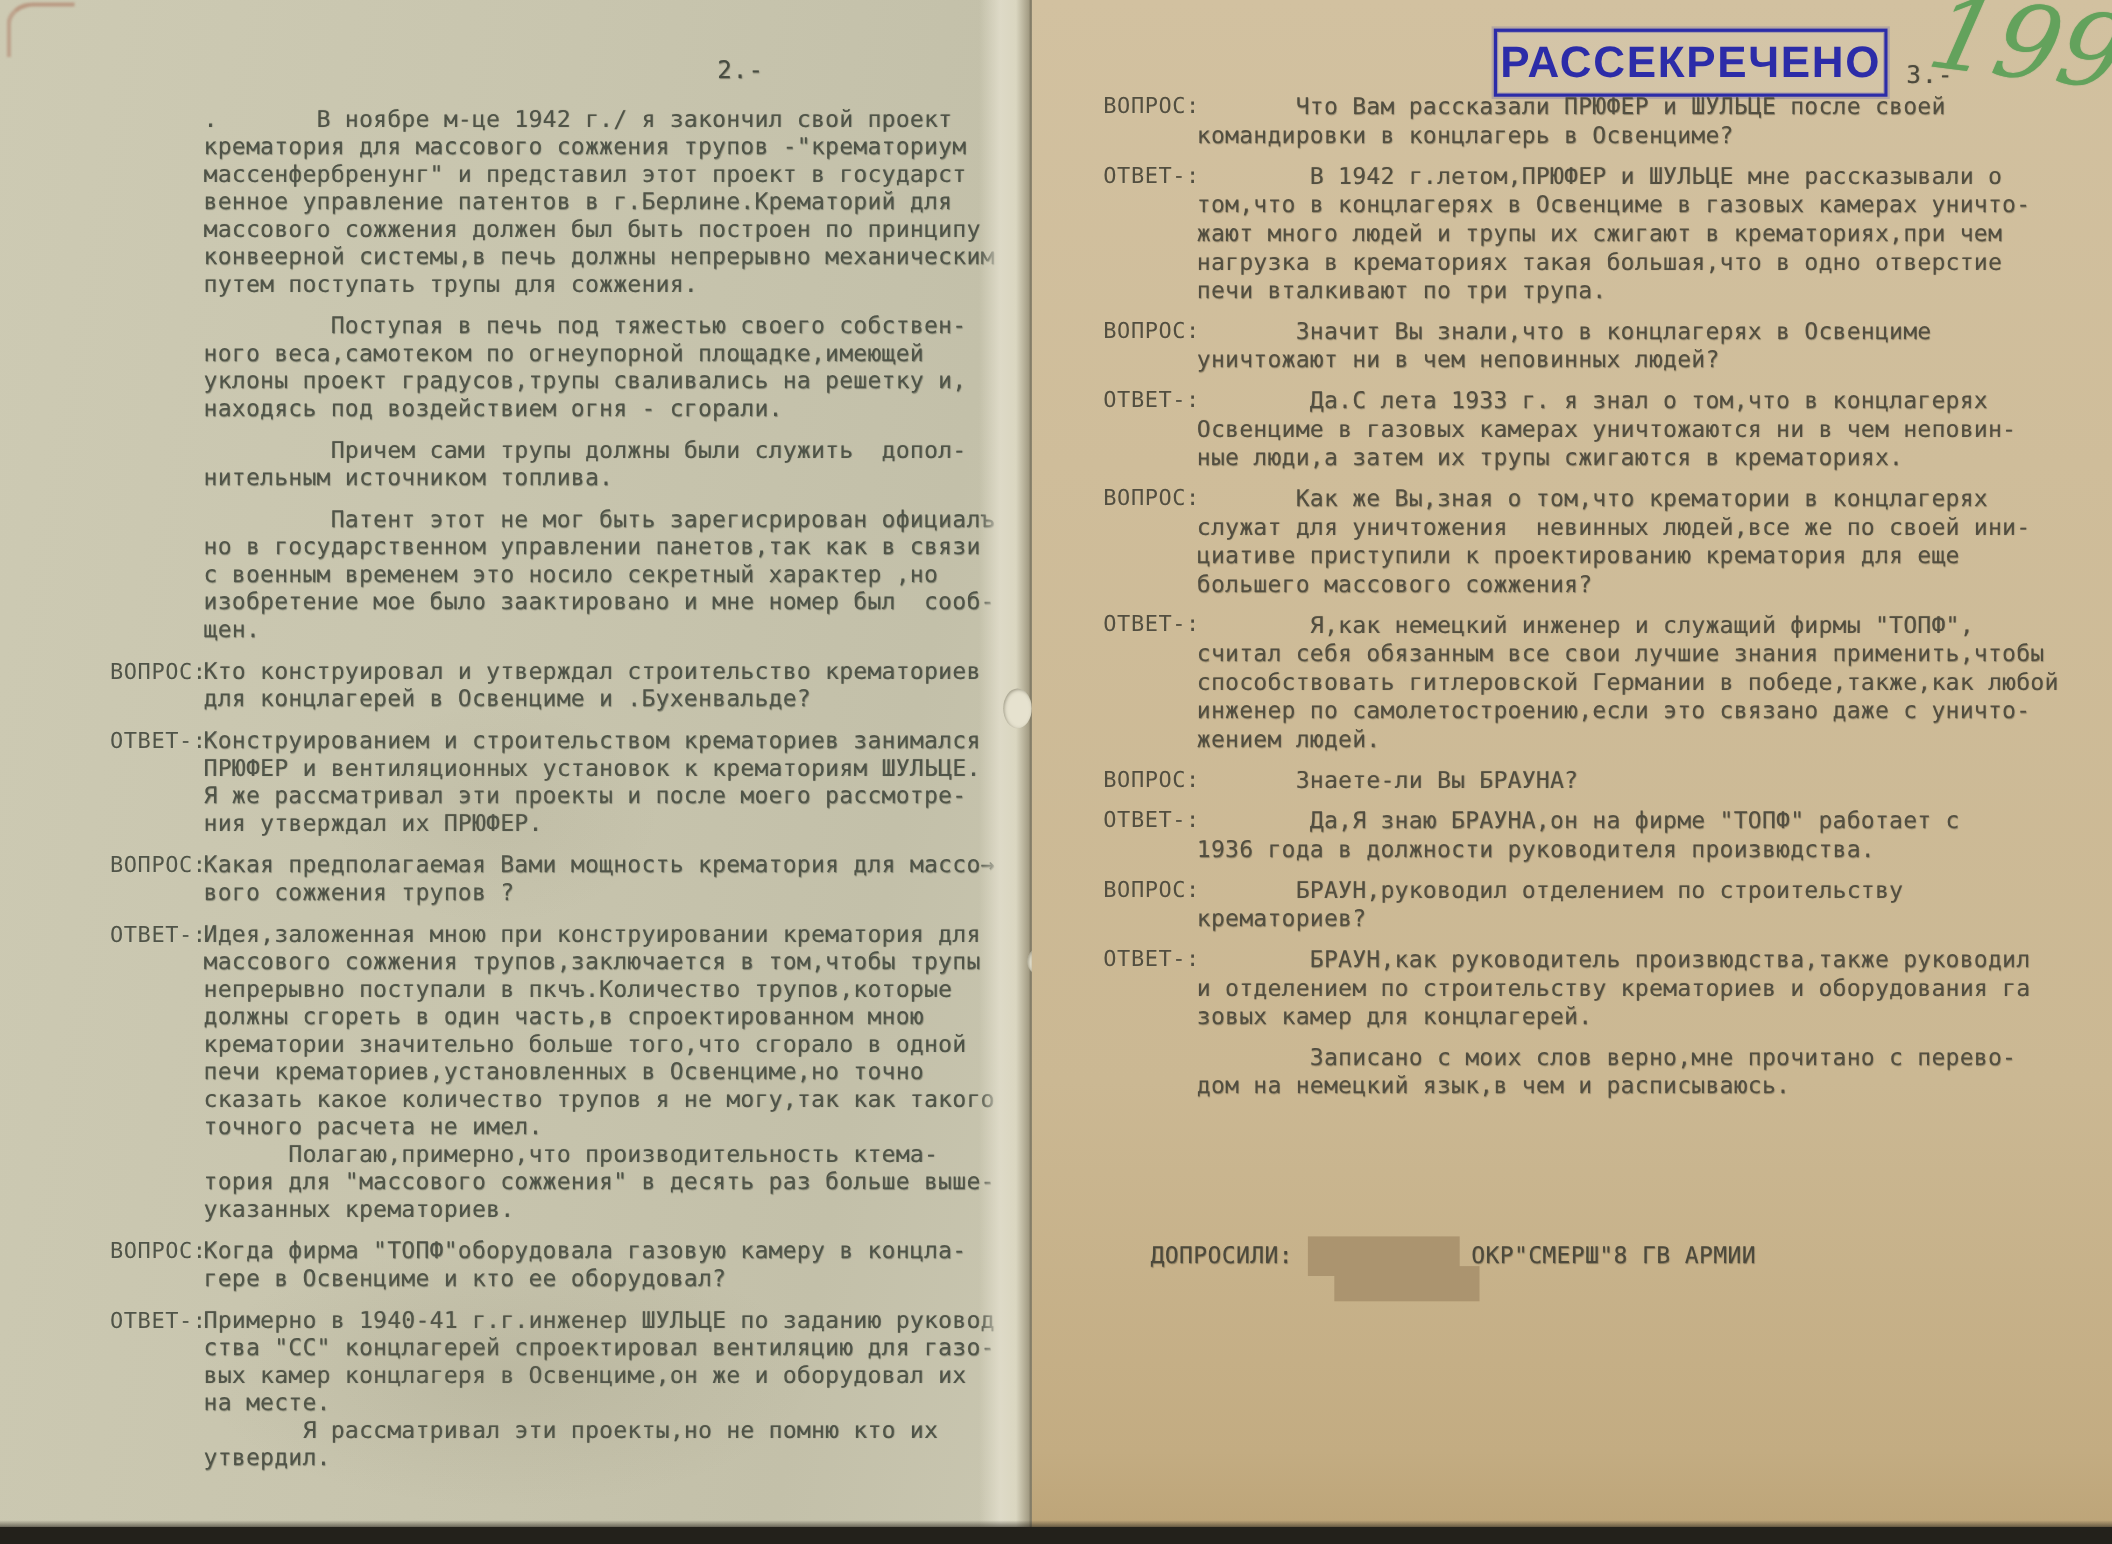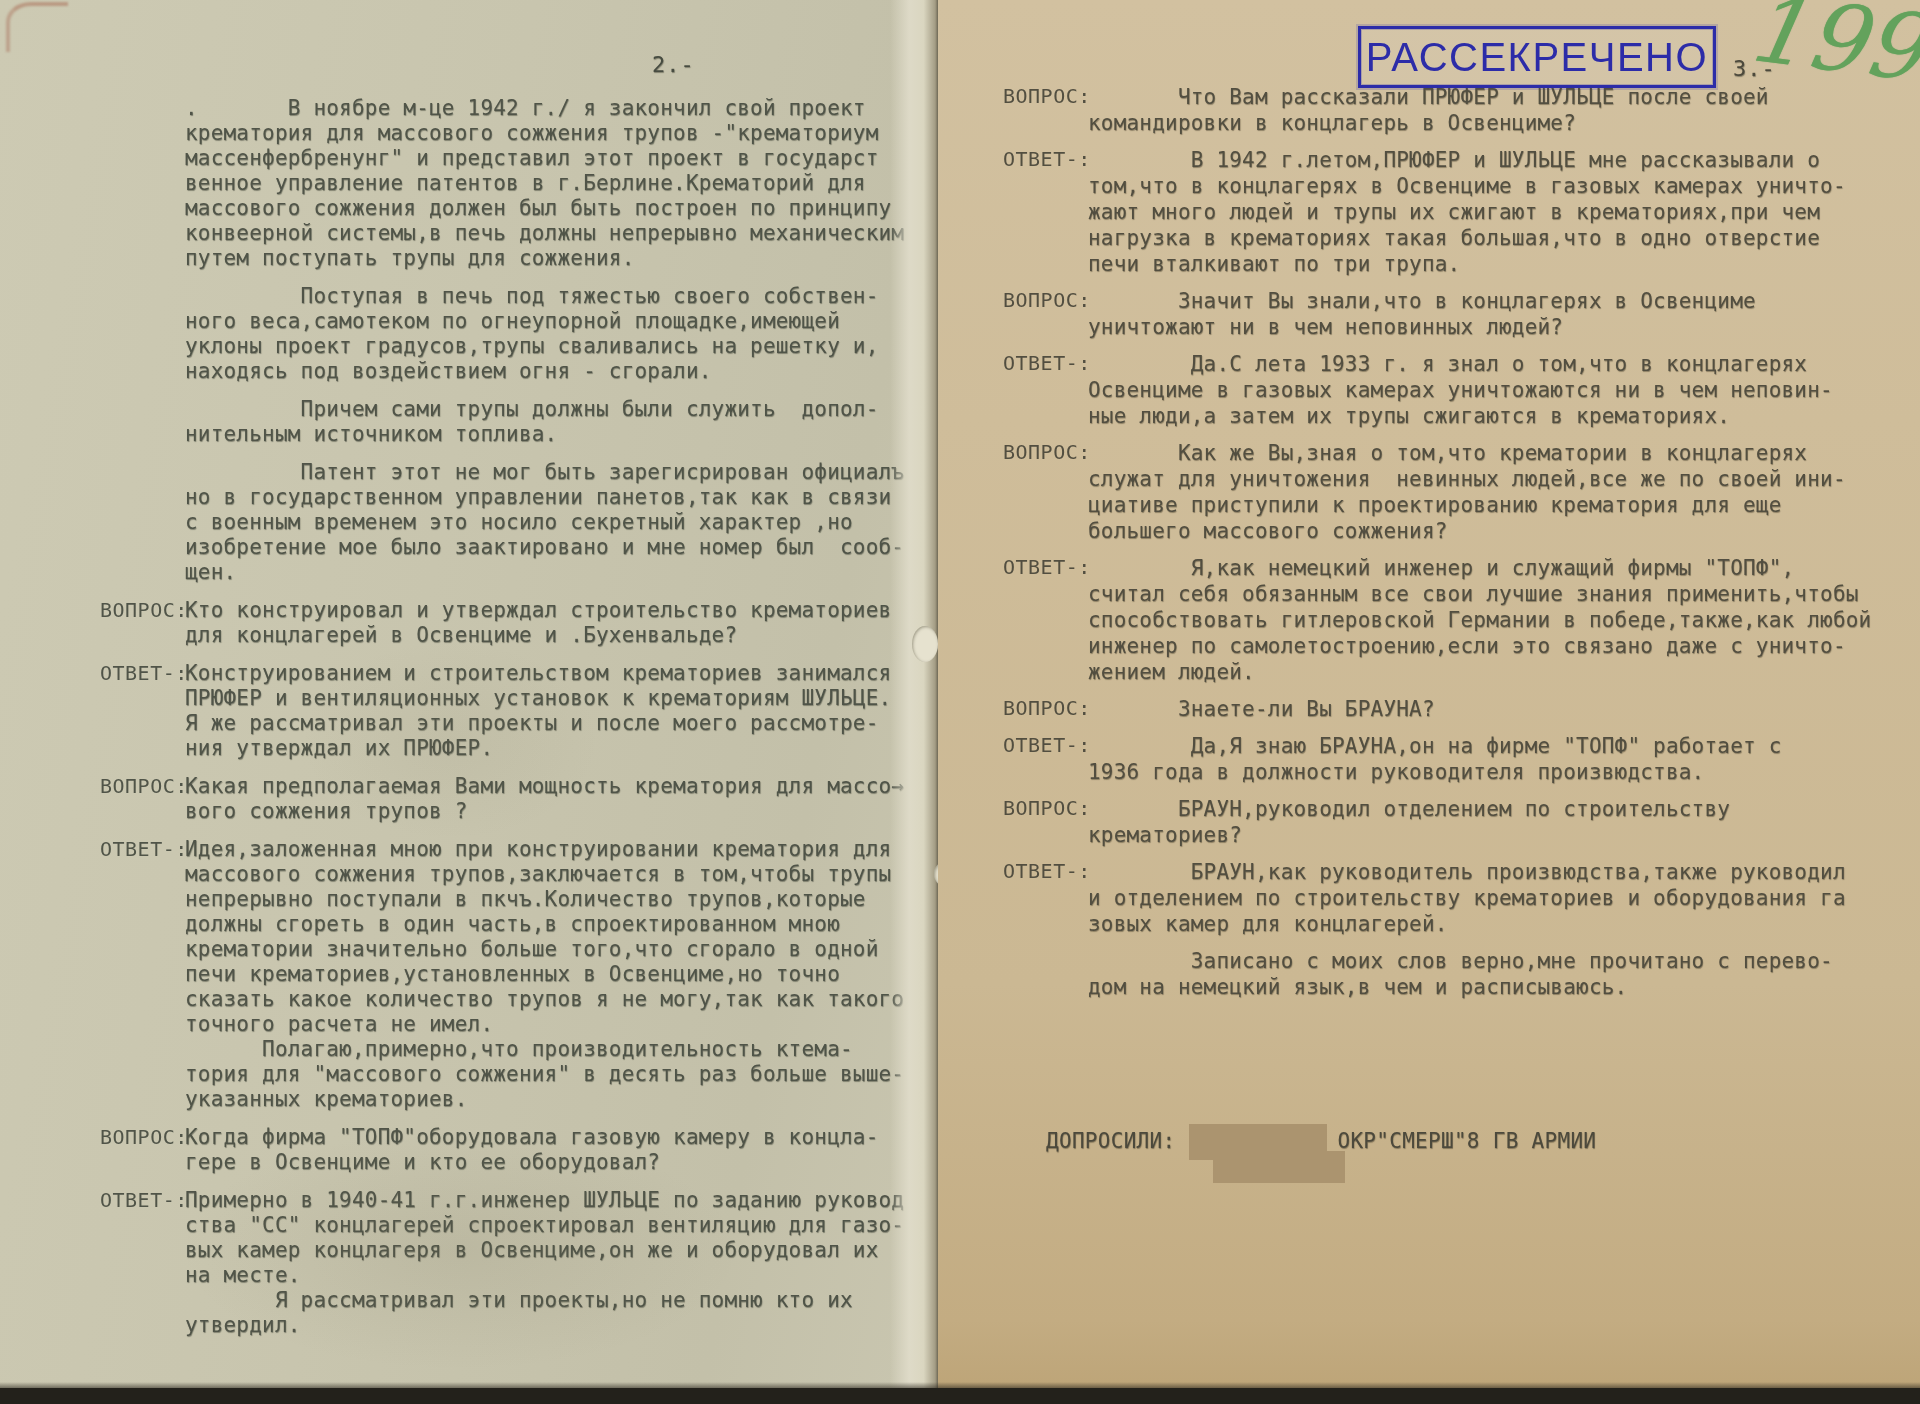--- a/index.html
+++ b/index.html
@@ -61,21 +61,21 @@
 
   
   .stamp{
     position:absolute;left:420px;top:26px;width:352px;height:56px;
     border:3px solid var(--stamp-blue,#2c2ca8);
     box-shadow:0 0 0 2px rgba(44,44,168,.18), inset 0 0 0 1px rgba(44,44,168,.25);
     display:flex;align-items:center;justify-content:center;
     background:rgba(235,235,245,.10);
   }
   .stamp span{
-    font-family:"Liberation Sans",sans-serif;font-weight:normal;
+    font-family:"Liberation Sans",sans-serif;font-weight:bold;
     font-size:40px;letter-spacing:1.5px;color:var(--stamp-blue,#2c2ca8);
   }
 
   
   .folio{
     position:absolute;left:818px;top:-14px;
     font-family:"DejaVu Serif",serif;font-style:italic;font-weight:400;
     font-size:92px;color:var(--folio-green,#63a25c);
     transform:rotate(7deg) skewX(-6deg);
     text-shadow:0 0 1px rgba(99,162,92,.8);

